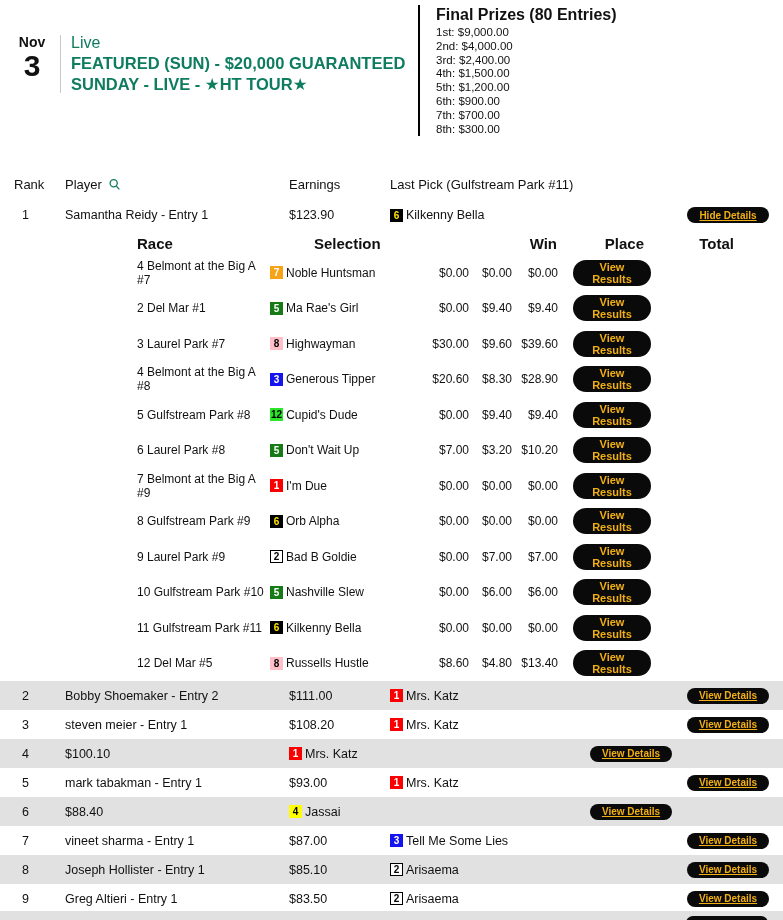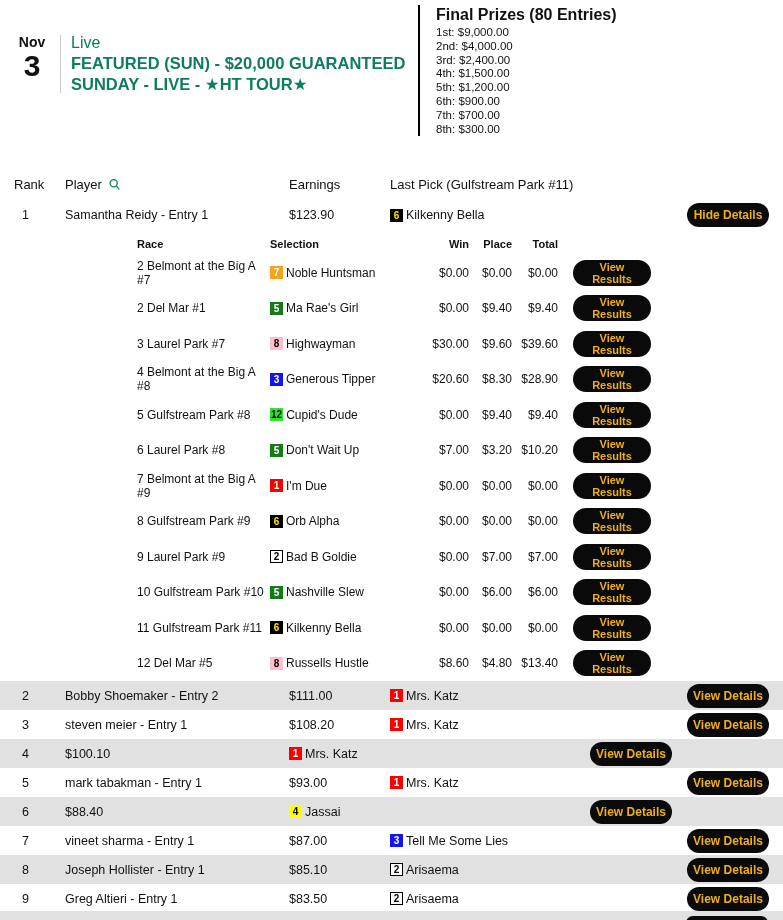--- a/index.html
+++ b/index.html
@@ -27,33 +27,33 @@
              padding:0 14px;align-items:center;}
   .board-header{height:28px;font-weight:normal;font-size:13px;}
   .hdr-player{display:flex;align-items:center;gap:6px;text-align:center;}
   .main-row{height:29px;font-size:12.5px;}
   .main-row.first{height:34px;}
   .main-row.alt{background:#e1e1e1;}
   .cell-rank{padding-left:8px;}
   .pill-btn{background:#0a0a0a;color:#f2af14;font-weight:bold;border:none;
             border-radius:13px;cursor:pointer;justify-self:end;
             font-family:"Liberation Sans","DejaVu Sans",sans-serif;}
-  .btn-main{width:82px;height:24px;font-size:12px;}
+  .btn-main{width:82px;height:16px;font-size:10px;text-decoration:underline;}
   .btn-det{width:78px;height:26px;font-size:11px;}
 
   
   .cloth{display:inline-flex;justify-content:center;align-items:center;
          min-width:13px;height:13px;font-size:10px;font-weight:bold;
          padding:0 1px;box-sizing:border-box;margin-right:3px;vertical-align:-2px;}
   .pick-cell{display:flex;align-items:center;}
 
   
   .details{padding-left:137px;padding-right:14px;}
   .grid-det{display:grid;grid-template-columns:133px 131px 68px 43px 46px 1fr;align-items:center;}
-  .det-header{height:23px;font-weight:bold;font-size:11px;}
+  .det-header{height:23px;font-weight:bold;font-size:15px;gap:44px;}
   .det-row{height:35.5px;font-size:12px;}
   .num-r{text-align:right;}
   .det-btn-cell{padding-left:15px;}
 
   
   .search-icon{width:13px;height:13px;display:inline-block;cursor:pointer;}
 
   
   .partial-row{position:absolute;top:911px;left:0;width:783px;height:9px;
                background:#e1e1e1;overflow:hidden;}
@@ -128,21 +128,21 @@
     <div class="grid-det det-header">
       <div>Race</div>
       <div>Selection</div>
       <div class="num-r">Win</div>
       <div class="num-r">Place</div>
       <div class="num-r">Total</div>
       <div></div>
     </div>
     <div id="detail-rows">
   <div class="grid-det det-row">
-    <div>2 Belmont at the Big A #7</div>
+    <div>4 Belmont at the Big A #7</div>
     <div class="pick-cell">
       <span class="cloth" style="background: rgb(247, 163, 24); color: rgb(255, 255, 255);">7</span>
       <span>Noble Huntsman</span>
     </div>
     <div class="num-r">$0.00</div>
     <div class="num-r">$0.00</div>
     <div class="num-r">$0.00</div>
     <div class="det-btn-cell">
       <button class="pill-btn btn-det">View Results</button>
     </div>

